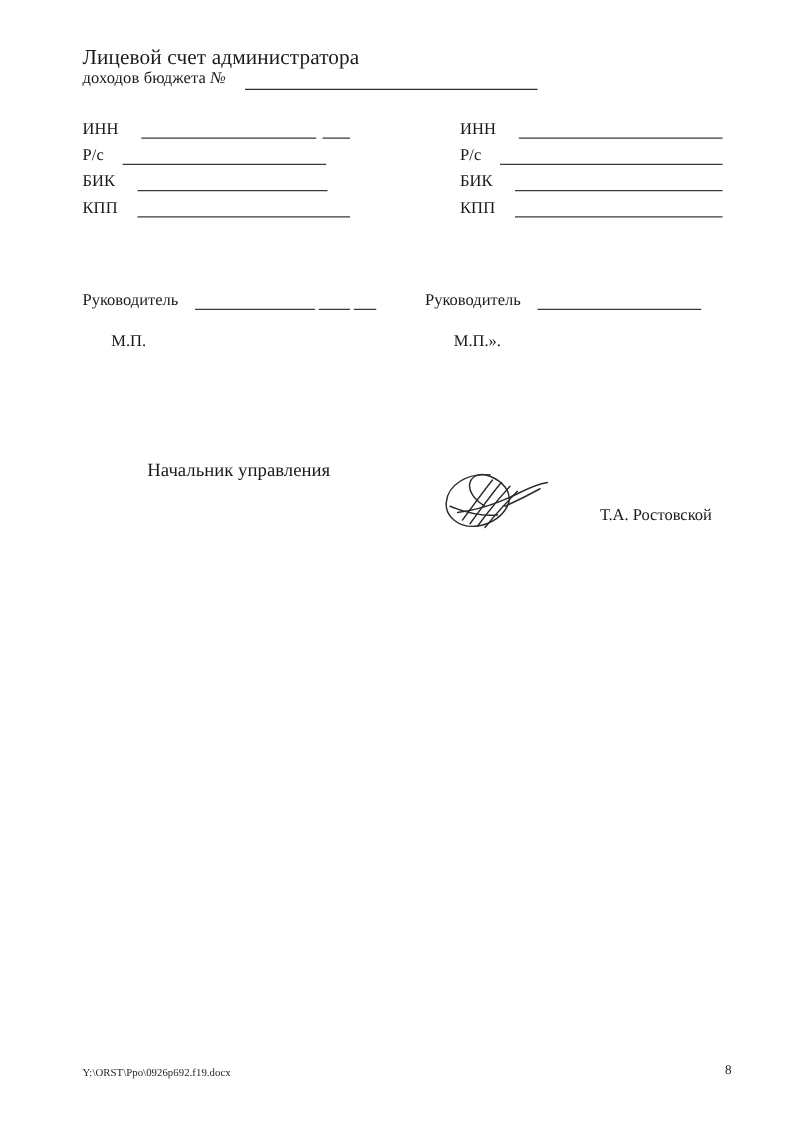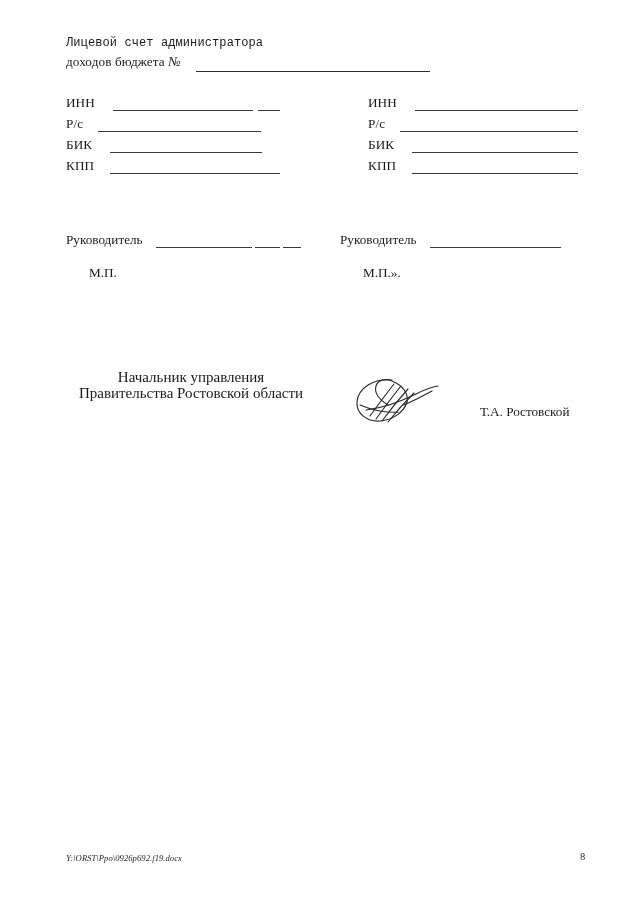--- a/index.html
+++ b/index.html
@@ -23,23 +23,22 @@
     inset: 0;
     background: #ffffff;
   }
 
   
   .abs { position: absolute; white-space: pre; }
 
   
   .hdr-line1 {
     left: 66px; top: 36px;
-    font-size: 12px;
+    font-size: 17px;
     letter-spacing: .1px;
-    font-family: Liberation Mono, monospace;
   }
   .hdr-line2 {
     left: 66px; top: 54px;
     font-size: 13.2px;
     letter-spacing: .1px;
   }
   .num-sign { font-style: italic; }
 
   .hdr-rule {
     position: absolute;
@@ -112,21 +111,20 @@
   }
 
   
   .footer-path {
     position: absolute;
     left: 66px;
     top: 853px;
     font-size: 8.6px;
     color: #262626;
     letter-spacing: .05px;
-    font-style: italic;
   }
   .footer-page {
     position: absolute;
     left: 580px;
     top: 851px;
     font-size: 10.5px;
     color: #262626;
   }
 </style>
 </head>
@@ -175,21 +173,20 @@
   </div>
 
   <div class="ruk-label" style="left:340px; top:232px">Руководитель</div>
   <div class="field-rule" style="left:430px; top:247px; width:131px"></div>
 
   <div class="mp-label" style="left:66px; top:265px">М.П.</div>
   <div class="mp-label" style="left:340px; top:265px">М.П.».</div>
 
   <div class="dept">
     <div>Начальник управления</div>
-    <div>Правительства Ростовской области</div>
   </div>
 
   <div class="sig-wrap">
     <svg viewBox="0 0 100 58" xmlns="http://www.w3.org/2000/svg" fill="none" stroke="#2a2a2a" stroke-width="1.15" stroke-linecap="round" stroke-linejoin="round">
       <path d="M40 8 C22 6, 6 16, 5 30 C4 42, 16 50, 28 49 C41 48, 52 40, 55 30"></path>
       <path d="M55 30 C57 21, 50 13, 40 9 C33 6, 26 8, 24 14 C22 21, 28 28, 36 33"></path>
       <path d="M18 44 C26 33, 34 22, 42 12"></path>
       <path d="M24 47 C32 36, 40 25, 49 14"></path>
       <path d="M30 49 C38 38, 47 27, 56 17"></path>
       <path d="M36 50 C44 40, 53 30, 62 21"></path>

